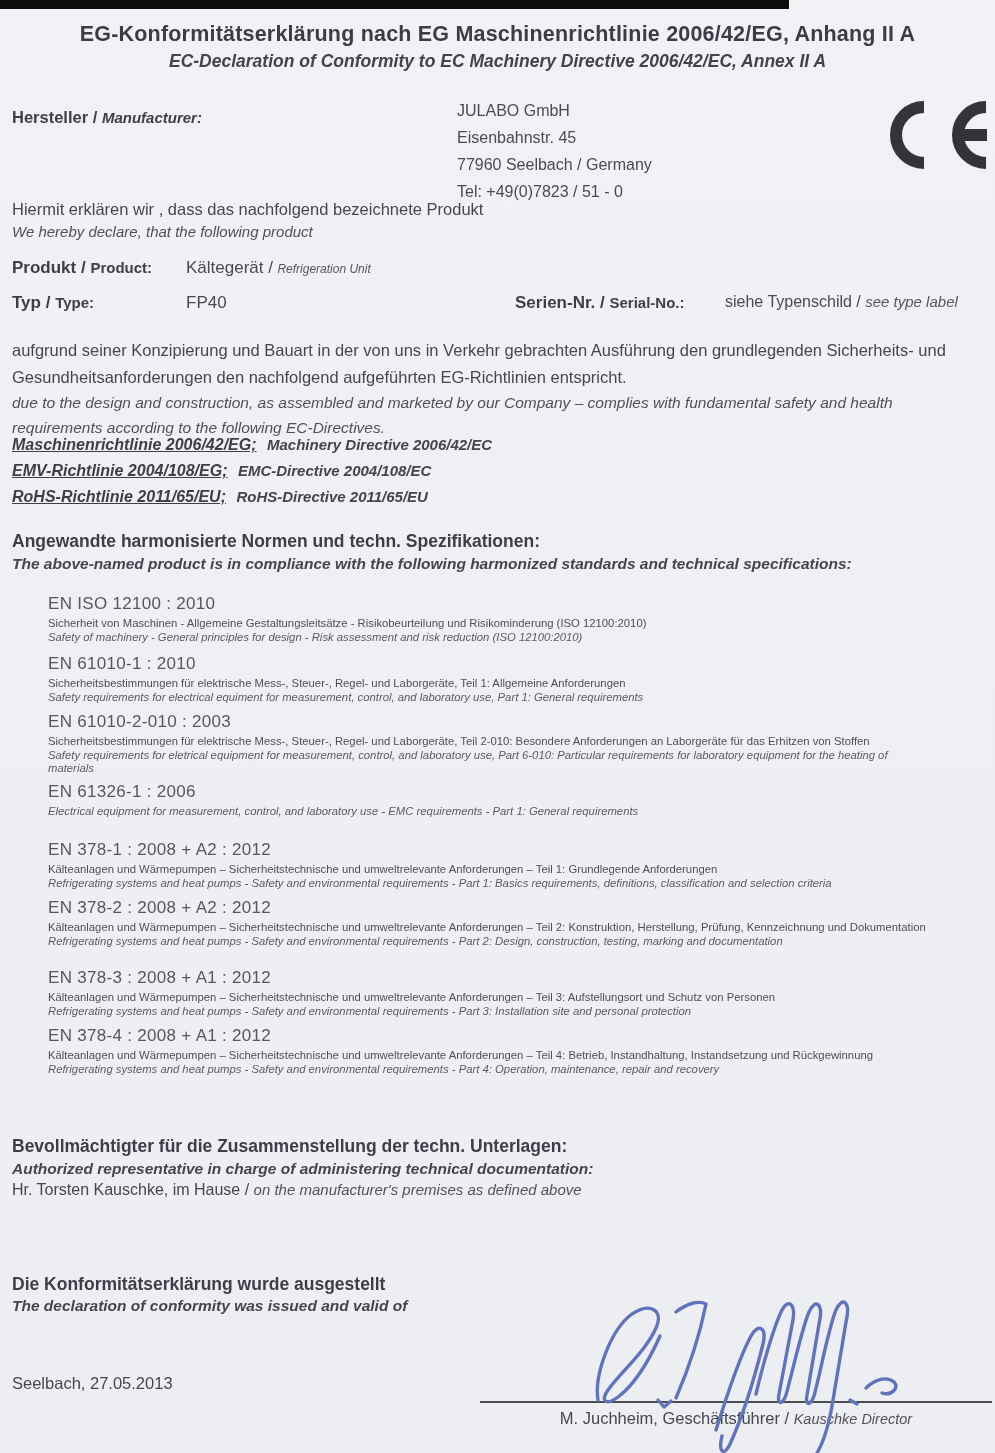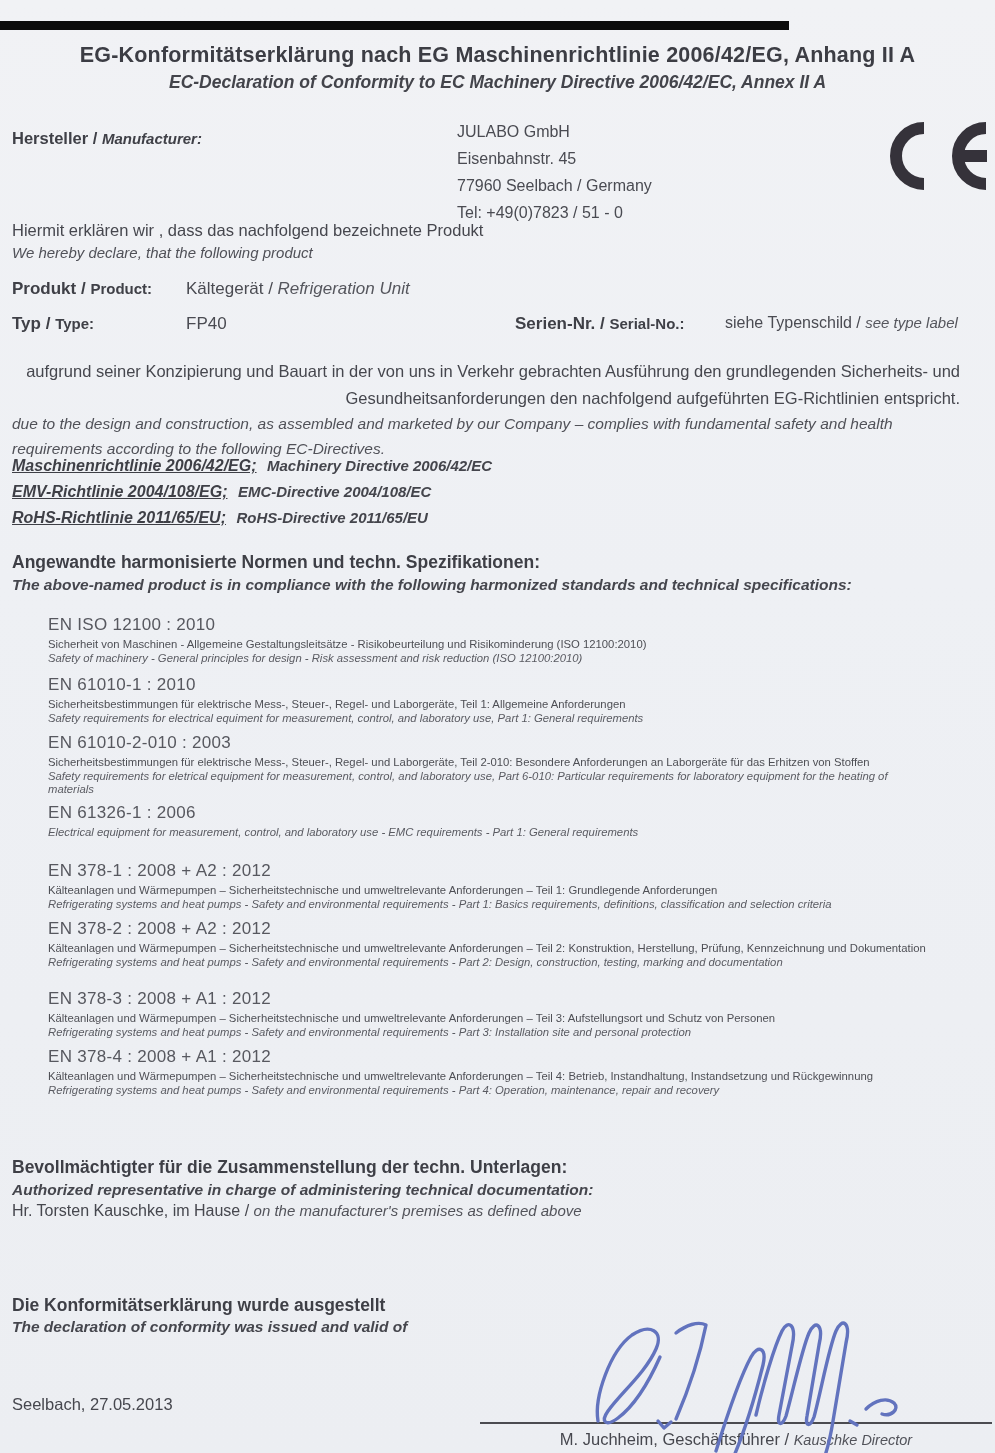--- a/index.html
+++ b/index.html
@@ -6,21 +6,21 @@
   body {
     width:995px; height:1453px;
     background:#eef0f3;
     font-family:"Liberation Sans", sans-serif;
     color:#46474e;
     position:relative;
     overflow:hidden;
   }
   .page { position:relative; width:995px; height:1453px;
     background:linear-gradient(180deg,#f1f2f5 0%,#eef0f4 40%,#eceef2 100%); }
-  .abs { position:absolute;margin-top:21px; }
+  .abs { position:absolute; }
 
   .topbar { top:0; left:0; width:789px; height:9px; background:#0c0c0c; }
 
   .title-de { top:22px; left:0; width:995px; text-align:center;
     font-size:21.5px; font-weight:bold; color:#3c3d44; letter-spacing:0.2px; }
   .title-en { top:51px; left:0; width:995px; text-align:center;
     font-size:17.5px; font-weight:bold; font-style:italic; color:#43444b; }
 
   .mf-label { top:108px; left:12px; font-size:16.5px; font-weight:bold; color:#3f4047; }
   .mf-label .en { font-style:italic; font-size:15px; }
@@ -31,23 +31,23 @@
 
   .intro-de { top:200px; left:12px; font-size:16.5px; }
   .intro-en { top:223px; left:12px; font-size:15px; font-style:italic; color:#505158; }
 
   .row-label { font-size:17px; font-weight:bold; color:#3f4047; }
   .row-label .en { font-size:15px; }
   .product-row { top:258px; left:12px; width:970px; }
   .type-row { top:293px; left:12px; width:970px; }
   .val-at { position:absolute; top:0; }
   .val-main { font-size:17px; color:#4a4b52; }
-  .val-sub { font-size:17px; font-style:italic; color:#55565d; }
-
-  .comp-de { top:337px; left:12px; width:948px; font-size:16.5px; line-height:27px;text-align:right; }
+  .val-sub { font-size:12px; font-style:italic; color:#55565d; }
+
+  .comp-de { top:337px; left:12px; width:948px; font-size:16.5px; line-height:27px; }
   .comp-en { top:390px; left:12px; width:948px; font-size:15.5px; line-height:25px;
     font-style:italic; color:#505158; }
 
   .directives { top:432px; left:12px; }
   .directive { height:26px; line-height:26px; white-space:nowrap; }
   .directive .de { font-size:16px; font-weight:bold; font-style:italic; color:#3e3f46;text-decoration:underline; }
   .directive .en { font-size:15px; font-weight:bold; font-style:italic; color:#44454c; margin-left:6px; }
 
   .std-head-de { top:531px; left:12px; font-size:17.5px; font-weight:bold; color:#3e3f46; }
   .std-head-en { top:555px; left:12px; font-size:15.5px; font-weight:bold; font-style:italic; color:#45464d; }

